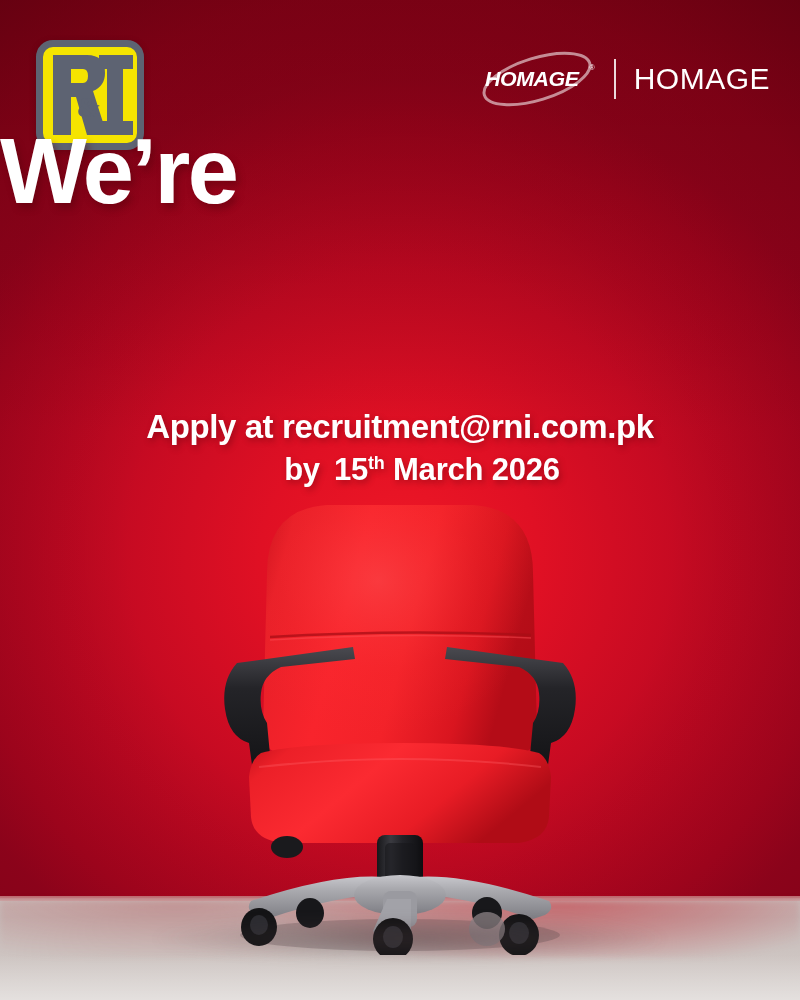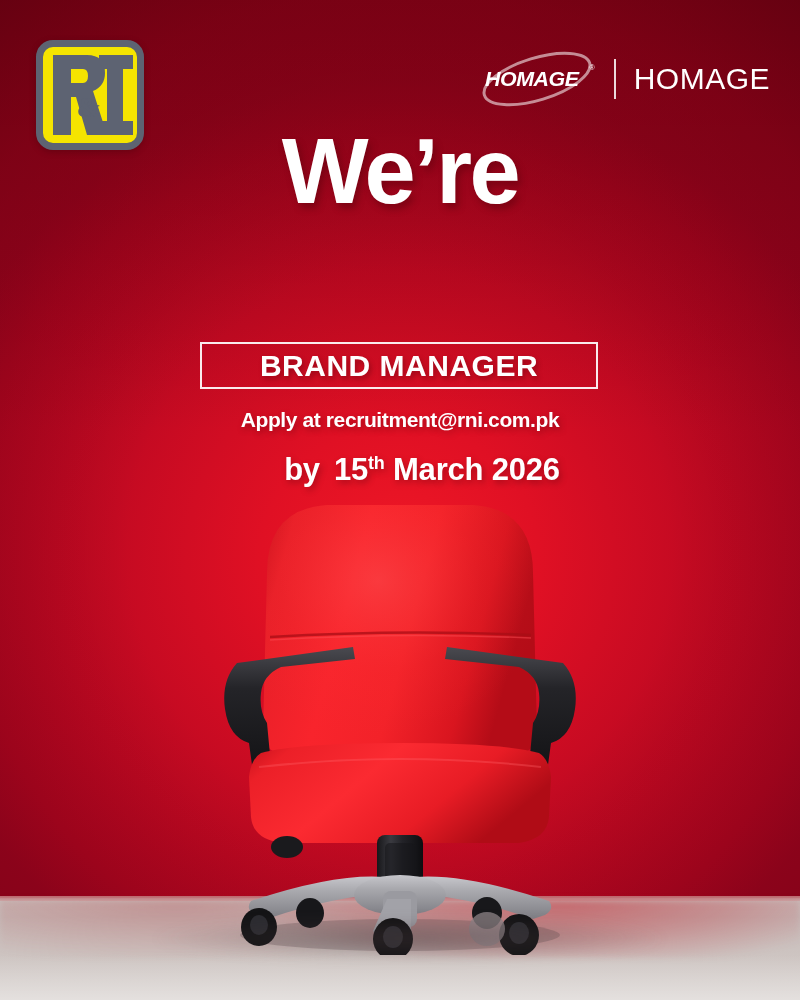--- a/index.html
+++ b/index.html
@@ -144,21 +144,20 @@
     color: #ffffff;
     font-weight: normal;
     white-space: nowrap;
   }
 
   
   .headline {
     position: absolute;
     left: 0; right: 0;
     top: 126px;
-    text-align: center;
     color: #ffffff;
     font-weight: bold;
     font-size: 92px;
     line-height: 0.98;
     letter-spacing: -2.5px;
     text-shadow: 3px 5px 7px rgba(85,0,12,0.45);
   }
   .headline .l1 { display: block; }
   .headline .l2 { display: block; }
 
@@ -183,21 +182,21 @@
   }
 
   
   .apply-line {
     position: absolute;
     left: 0; right: 0;
     top: 408px;
     text-align: center;
     color: #ffffff;
     font-weight: bold;
-    font-size: 21px;
+    font-size: 33px;
     letter-spacing: -0.4px;
     text-shadow: 2px 3px 6px rgba(85,0,12,0.40);
   }
   .date-line {
     position: absolute;
     left: 0; right: 0;
     top: 452px;
     text-align: center;
     color: #ffffff;
     font-weight: bold;
@@ -349,23 +348,20 @@
 
     <div class="brand-divider"></div>
 
     <div class="kenwood-text">HOMAGE</div>
   </div>
 
   <div class="headline">
     <span class="l1">We’re</span>
   </div>
 
-  <div class="role-box">
-    <span class="role-text">BRAND MANAGER</span>
-  </div>
 
   <div class="apply-line">Apply at recruitment@rni.com.pk</div>
 
   <div class="date-line">
     <span>by</span><span class="sp"></span><span class="sp"></span><span>15</span><span class="sup">th</span> <span>March 2026</span>
   </div>
 
 </div>
 
 </body></html>

